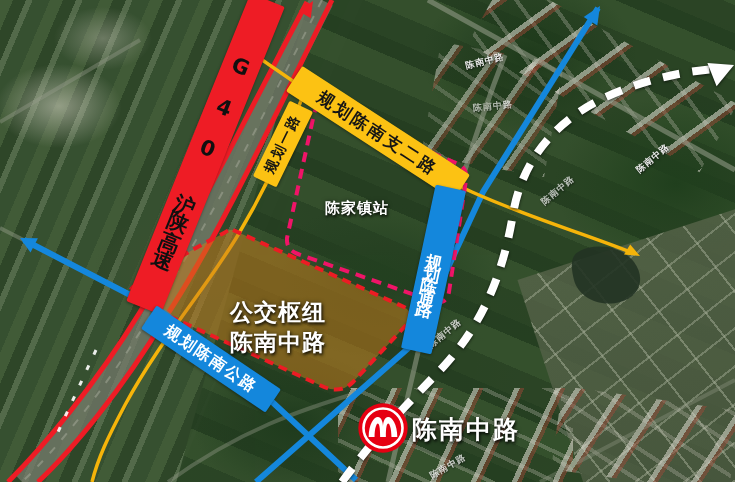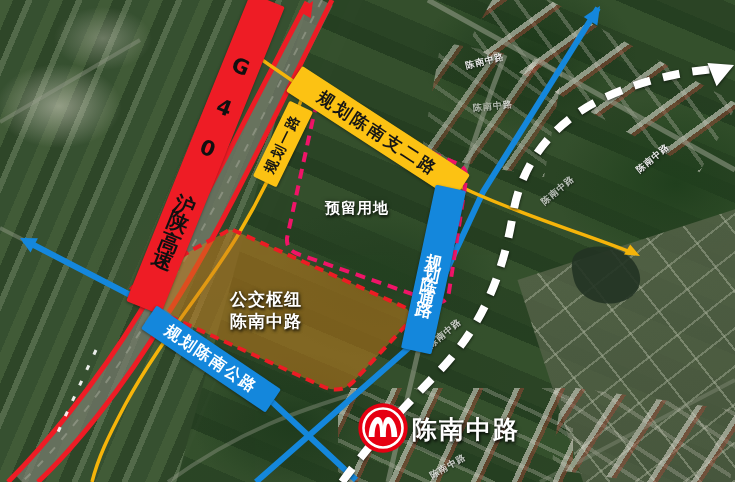--- a/index.html
+++ b/index.html
@@ -51,21 +51,21 @@
   .b-yilu{left:241px;top:131px;width:84px;height:26px;transform:rotate(-64deg);
           font-size:14px;letter-spacing:2px;}
   .b-chennan{left:136px;top:345px;width:150px;height:28px;transform:rotate(34deg);
           font-size:16px;letter-spacing:2px;}
   .b-chentong{left:418px;top:186px;width:31px;height:167px;transform:rotate(12deg);
           font-size:17px;letter-spacing:12px;}
   
   .maplabel{position:absolute;color:#fff;font-weight:bold;
             text-shadow:1px 2px 3px rgba(0,0,0,.8),0 0 4px rgba(0,0,0,.5);}
   .l-reserved{left:325px;top:199px;font-size:15px;letter-spacing:1px;}
-  .l-bushub{left:230px;top:288px;font-size:17px;line-height:1.3;letter-spacing:1px;}
+  .l-bushub{left:230px;top:298px;font-size:23px;line-height:1.3;letter-spacing:1px;}
   .l-station{left:412px;top:413px;font-size:25px;letter-spacing:2px;}
   .rlabel{position:absolute;color:rgba(255,255,255,.92);font-size:9px;font-weight:bold;
           text-shadow:0 1px 2px rgba(0,0,0,.85);letter-spacing:1px;}
   .ra{left:465px;top:55px;transform:rotate(-14deg);}
   .rb{left:473px;top:100px;transform:rotate(-6deg);opacity:.7;}
   .rc{left:633px;top:152px;transform:rotate(-40deg);}
   .rd{left:538px;top:184px;transform:rotate(-40deg);opacity:.75;}
   .re{left:425px;top:327px;transform:rotate(-40deg);opacity:.8;}
   .rf{left:428px;top:460px;transform:rotate(-30deg);opacity:.8;}
   .metro-logo{left:357px;top:402px;width:52px;height:52px;}
@@ -134,21 +134,21 @@
     <path class="shadowed" d="M 342 482 C 380 430 410 402 444 366 C 486 320 504 268 513 214 C 522 160 556 120 606 97 C 650 77 690 71 714 69" fill="none" stroke="#ffffff" stroke-width="8" stroke-dasharray="17 13"></path>
     <polygon class="shadowed" points="734,65 716.6,86.3 707.4,62.9" fill="#ffffff"></polygon>
   </svg>
 
   <div class="banner red b-g40 vtext">G40沪陕高速</div>
   <div class="banner yellow b-zhi2">规划陈南支二路</div>
   <div class="banner yellow b-yilu">规划一路</div>
   <div class="banner blue b-chennan">规划陈南公路</div>
   <div class="banner blue b-chentong vtext">规划陈通路</div>
 
-  <div class="maplabel l-reserved">预留用地</div>
+  <div class="maplabel l-reserved">陈家镇站</div>
   <div class="maplabel l-bushub">
     <span style="display:block">公交枢纽</span>
     <span style="display:block">陈南中路</span>
   </div>
 
   <svg class="abs metro-logo" viewBox="0 0 40 40">
     <circle cx="20" cy="20" r="19" fill="#e60012"></circle>
     <circle cx="20" cy="20" r="15" fill="none" stroke="#ffffff" stroke-width="2"></circle>
     <path d="M 9 27 C 9 17 13 11.5 16 11.5 C 19 11.5 20 16 20 19 C 20 16 21 11.5 24 11.5 C 27 11.5 31 17 31 27 L 26.5 27 C 26.5 20 25 16.5 24 16.5 C 23 16.5 22.2 19 22.2 27 L 17.8 27 C 17.8 19 17 16.5 16 16.5 C 15 16.5 13.5 20 13.5 27 Z" fill="#ffffff"></path>
   </svg>

